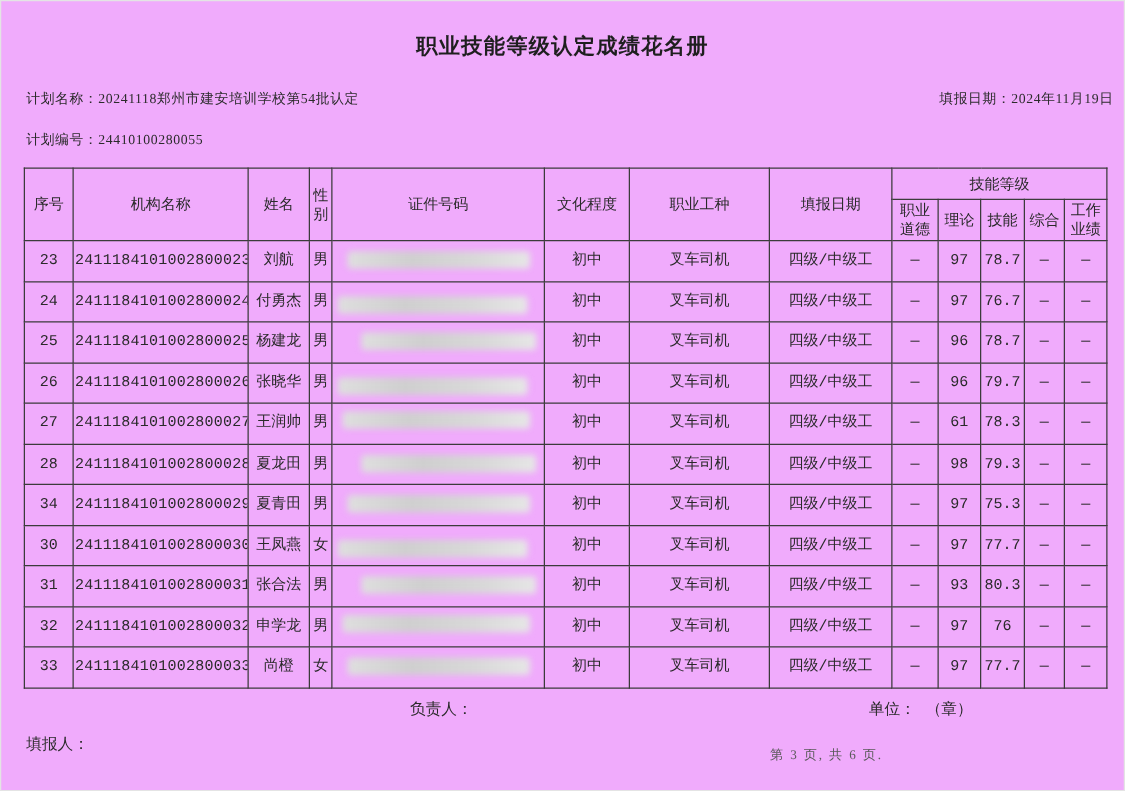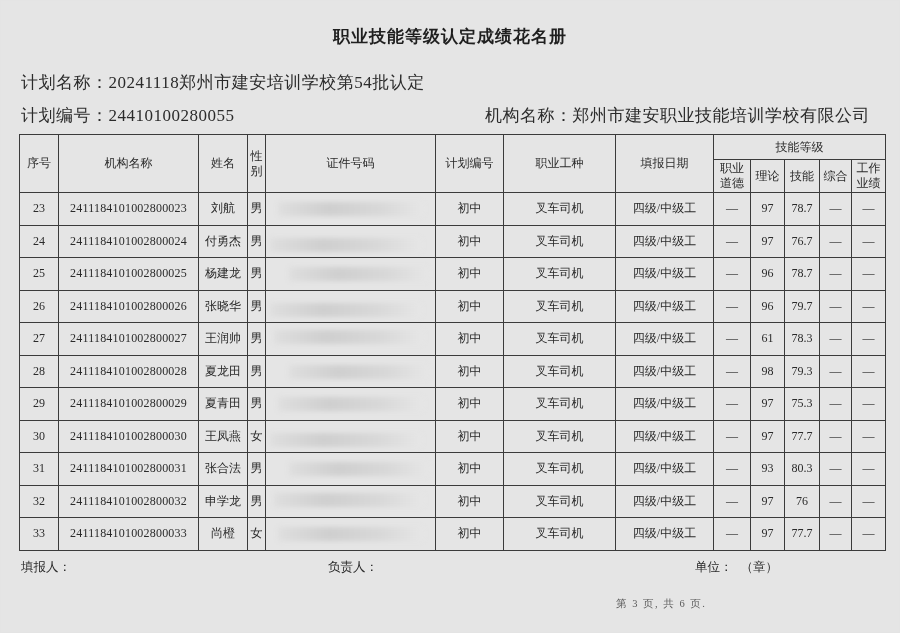--- a/index.html
+++ b/index.html
@@ -5,42 +5,42 @@
   * { margin: 0; padding: 0; box-sizing: border-box; }
   html, body { background: #ffffff; }
   body {
     font-family: "Liberation Serif", "DejaVu Serif", serif;
     color: #262626;
   }
   .page {
     position: relative;
     width: 900px;
     height: 633px;
-    background: #e5e5e5;
+    background: #f0abfc;
     border: 1px solid #e4e4e4;
     overflow: hidden;
   }
   .page-title {
     position: absolute;
     top: 24px;
     left: 0;
     width: 100%;
     text-align: center;
     font-size: 17px;
     font-weight: bold;
     letter-spacing: 1px;
     color: #1f1f1f;
   }
   .meta-row {
     position: absolute;
     left: 20px;
-    right: 29px;
+    right: 8px;
     display: flex;
     justify-content: space-between;
-    font-size: 17px;
+    font-size: 11px;
     color: #2b2b2b;
     letter-spacing: 0.5px;
   }
   .meta-row-1 { top: 70px; }
   .meta-row-2 { top: 103px; text-align: center; }
   table.roster {
     position: absolute;
     top: 133px;
     left: 18px;
     width: 866px;
@@ -53,21 +53,21 @@
     border: 1px solid #3b3b3b;
     text-align: center;
     vertical-align: middle;
     font-weight: normal;
     padding: 0 1px;
     line-height: 1.25;
     overflow: hidden;
   }
   tr.hdr-1 th { height: 25px; }
   tr.hdr-2 th { height: 33px; }
-  tbody.data tr { height: 32.5px; }
+  tbody.data tr { height: 32.5px; font-family: Liberation Mono, monospace; }
   td.exam-no { letter-spacing: 0.2px; }
   .blur {
     display: inline-block;
     width: 146px;
     height: 14px;
     border-radius: 3px;
     background: linear-gradient(90deg, #dedede 0%, #cfcfcf 35%, #d8d8d8 70%, #e6e6e6 100%);
     filter: blur(2.5px);
     vertical-align: middle;
   }
@@ -76,21 +76,21 @@
   tbody.data tr:nth-child(5n) .blur { width: 150px; transform: translateX(-2px) translateY(-2px); }
   .sign-row {
     position: absolute;
     top: 558px;
     left: 0;
     width: 100%;
     height: 18px;
     font-size: 12.5px;
     color: #2b2b2b;
   }
-  .sign-filler   { position: absolute; left: 20px; }
+  .sign-filler   { position: absolute; left: 20px; margin-top: 28px; }
   .sign-manager  { position: absolute; left: 327px; }
   .sign-unit     { position: absolute; left: 694px; }
   .sign-unit .seal { margin-left: 8px; }
   .page-info {
     position: absolute;
     top: 596px;
     left: 615px;
     font-size: 10.5px;
     color: #5a5a5a;
     letter-spacing: 1.5px;
@@ -98,25 +98,25 @@
 </style>
 </head>
 <body>
 
 <div class="page">
 
   <div class="page-title">职业技能等级认定成绩花名册</div>
 
   <div class="meta-row meta-row-1">
     <span><span>计划名称：</span><span>20241118郑州市建安培训学校第54批认定</span></span>
+    <span><span>填报日期：</span><span>2024年11月19日</span></span>
   </div>
 
   <div class="meta-row meta-row-2">
     <span><span>计划编号：</span><span>24410100280055</span></span>
-    <span><span>机构名称：</span><span>郑州市建安职业技能培训学校有限公司</span></span>
   </div>
 
   <table class="roster">
     <colgroup>
       <col style="width:39px">
         <col style="width:140px">
         <col style="width:49px">
         <col style="width:18px">
       <col style="width:170px">
         <col style="width:68px">
@@ -128,21 +128,21 @@
         <col style="width:32px">
         <col style="width:34px">
     </colgroup>
     <thead>
       <tr class="hdr-1">
         <th rowspan="2">序号</th>
         <th rowspan="2">机构名称</th>
         <th rowspan="2">姓名</th>
         <th rowspan="2">性别</th>
         <th rowspan="2">证件号码</th>
-        <th rowspan="2">计划编号</th>
+        <th rowspan="2">文化程度</th>
         <th rowspan="2">职业工种</th>
         <th rowspan="2">填报日期</th>
         <th colspan="5">技能等级</th>
       </tr>
       <tr class="hdr-2">
         <th>职业道德</th>
         <th>理论</th>
         <th>技能</th>
         <th>综合</th>
         <th>工作业绩</th>
@@ -233,21 +233,21 @@
       <td>初中</td>
       <td>叉车司机</td>
       <td>四级/中级工</td>
       <td>—</td>
       <td>98</td>
       <td>79.3</td>
       <td>—</td>
       <td>—</td>
     </tr>
         <tr>
-      <td>29</td>
+      <td>34</td>
       <td class="exam-no">2411184101002800029</td>
       <td>夏青田</td>
       <td>男</td>
       <td><span class="blur"></span></td>
       <td>初中</td>
       <td>叉车司机</td>
       <td>四级/中级工</td>
       <td>—</td>
       <td>97</td>
       <td>75.3</td>

